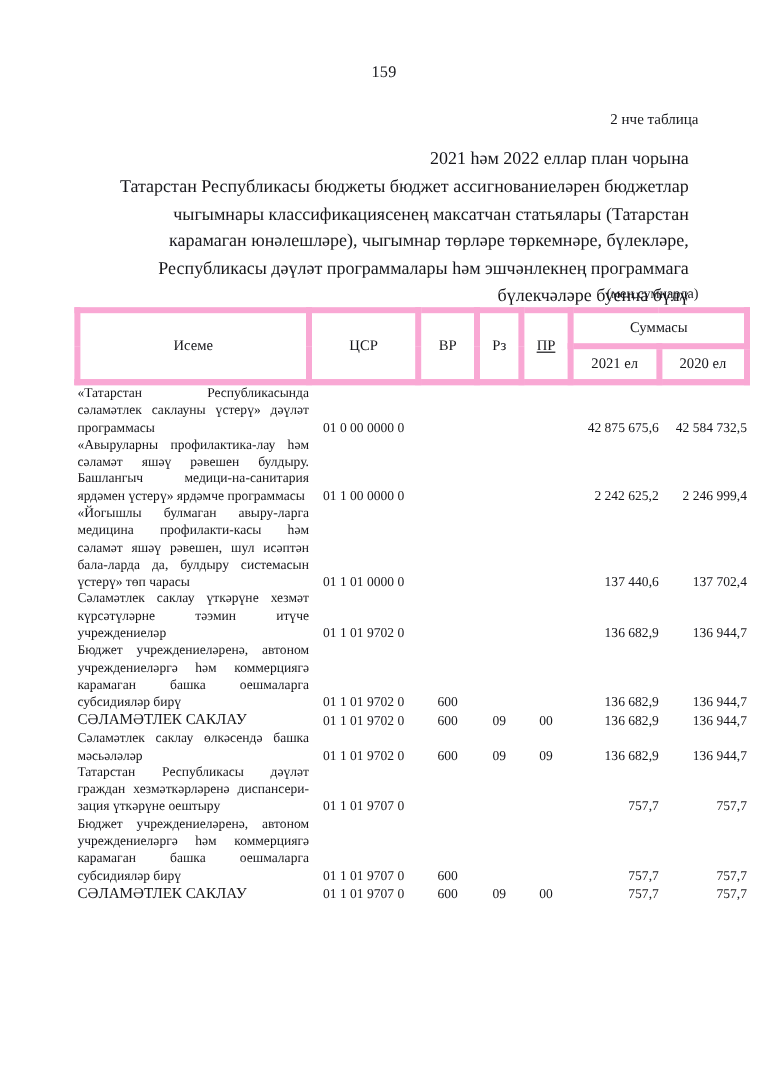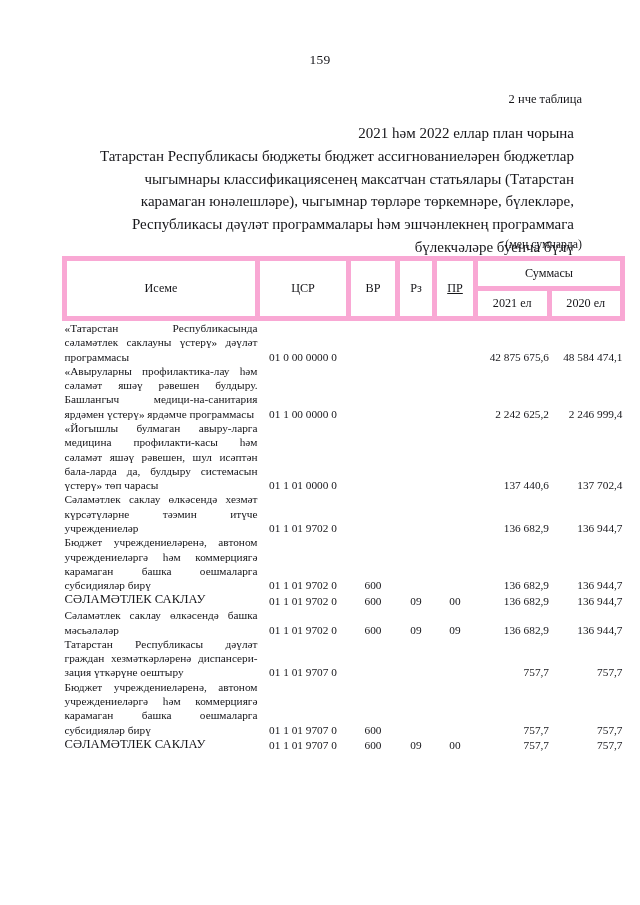--- a/index.html
+++ b/index.html
@@ -140,42 +140,42 @@
         </tr>
       </thead>
       <tbody id="tbody">
           <tr class="row">
             <td class="c-name">«Татарстан Республикасында сәламәтлек саклауны үстерү» дәүләт программасы</td>
             <td class="c-code">01 0 00 0000 0</td>
             <td class="c-mid"></td>
             <td class="c-mid"></td>
             <td class="c-mid"></td>
             <td class="c-num">42 875 675,6</td>
-            <td class="c-num">48 584 474,1</td>
+            <td class="c-num">42 584 732,5</td>
           </tr>
           <tr class="row">
             <td class="c-name">«Авыруларны профилактика-лау һәм сәламәт яшәү рәвешен булдыру. Башлангыч медици-на-санитария ярдәмен үстерү» ярдәмче программасы</td>
             <td class="c-code">01 1 00 0000 0</td>
             <td class="c-mid"></td>
             <td class="c-mid"></td>
             <td class="c-mid"></td>
             <td class="c-num">2 242 625,2</td>
             <td class="c-num">2 246 999,4</td>
           </tr>
           <tr class="row">
             <td class="c-name">«Йогышлы булмаган авыру-ларга медицина профилакти-касы һәм сәламәт яшәү рәвешен, шул исәптән бала-ларда да, булдыру системасын үстерү» төп чарасы</td>
             <td class="c-code">01 1 01 0000 0</td>
             <td class="c-mid"></td>
             <td class="c-mid"></td>
             <td class="c-mid"></td>
             <td class="c-num">137 440,6</td>
             <td class="c-num">137 702,4</td>
           </tr>
           <tr class="row">
-            <td class="c-name">Сәламәтлек саклау өлкәсендә хезмәт күрсәтүләрне тәэмин итүче учреждениеләр</td>
+            <td class="c-name">Сәламәтлек саклау үткәрүне хезмәт күрсәтүләрне тәэмин итүче учреждениеләр</td>
             <td class="c-code">01 1 01 9702 0</td>
             <td class="c-mid"></td>
             <td class="c-mid"></td>
             <td class="c-mid"></td>
             <td class="c-num">136 682,9</td>
             <td class="c-num">136 944,7</td>
           </tr>
           <tr class="row">
             <td class="c-name">Бюджет учреждениеләренә, автоном учреждениеләргә һәм коммерциягә карамаган башка оешмаларга субсидияләр бирү</td>
             <td class="c-code">01 1 01 9702 0</td>

